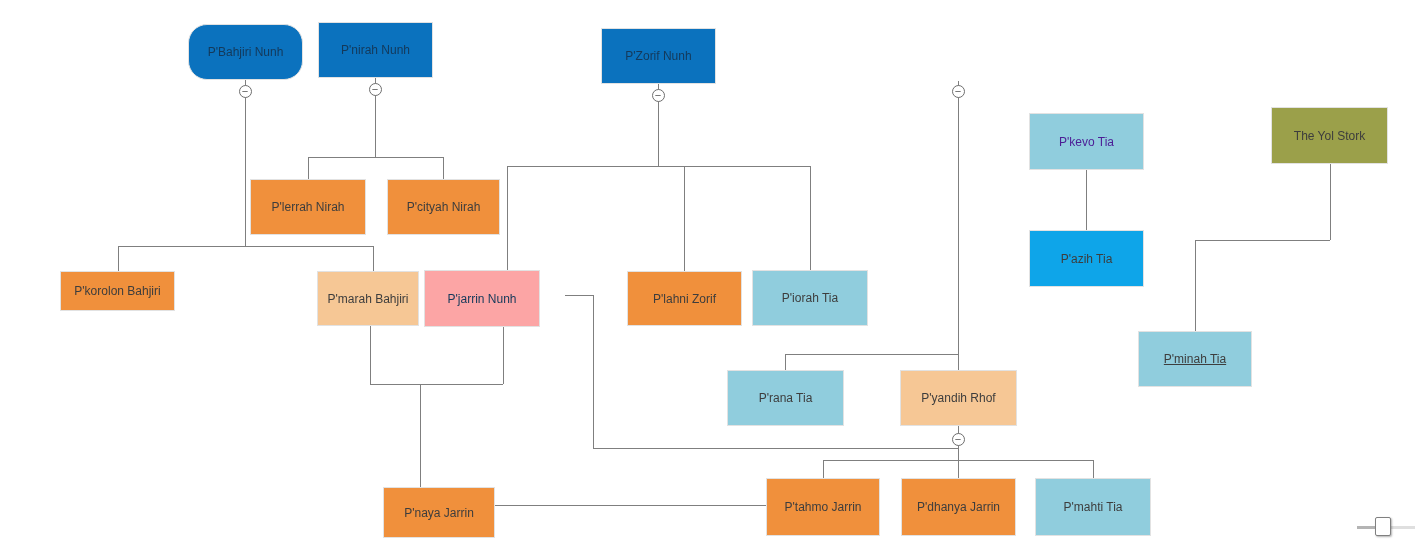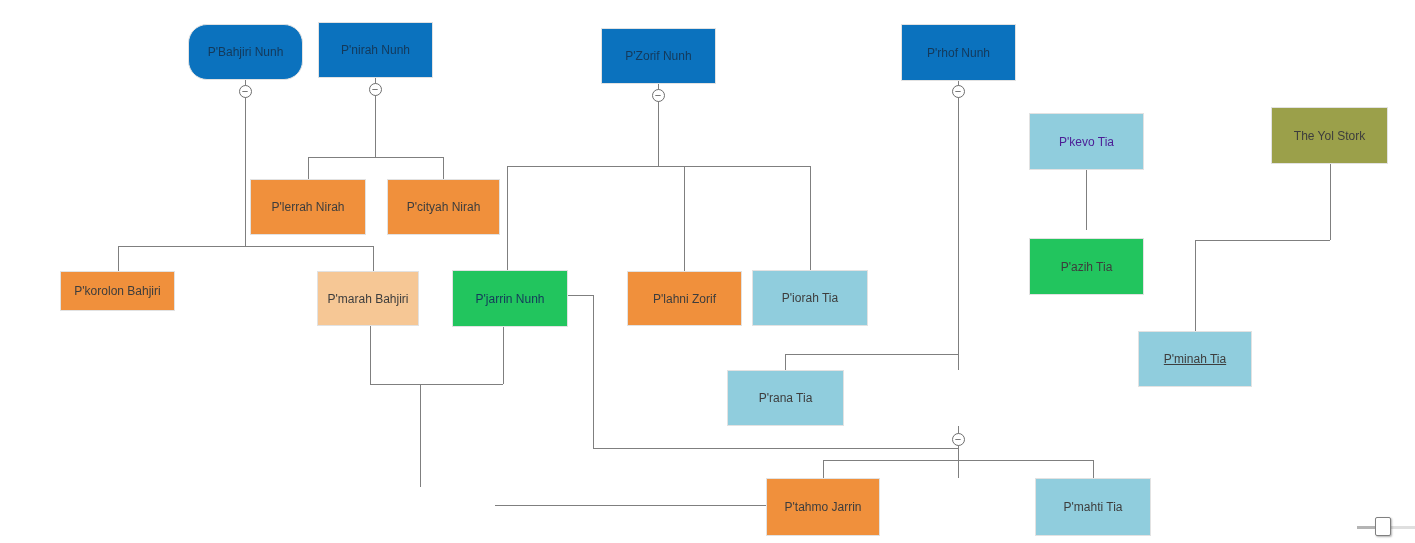--- a/index.html
+++ b/index.html
@@ -121,34 +121,36 @@
       <div class="connector" style="left: 823px; top: 460px; width: 270px; height: 1px; background: rgb(127, 127, 127);"></div>
       <div class="connector" style="left: 823px; top: 460px; width: 1px; height: 18px; background: rgb(127, 127, 127);"></div>
       <div class="connector" style="left: 958px; top: 460px; width: 1px; height: 18px; background: rgb(127, 127, 127);"></div>
       <div class="connector" style="left: 1093px; top: 460px; width: 1px; height: 18px; background: rgb(127, 127, 127);"></div>
       <div class="connector" style="left: 495px; top: 505px; width: 271px; height: 1px; background: rgb(127, 127, 127);"></div>
     </div>
   <div id="nodes-layer" class="layer">
       <div class="node" style="left: 188px; top: 24px; width: 115px; height: 56px; background: rgb(11, 114, 190); border-color: rgb(226, 226, 226); color: rgb(20, 57, 90); border-radius: 19px;">P'Bahjiri Nunh</div>
       <div class="node" style="left: 318px; top: 22px; width: 115px; height: 56px; background: rgb(11, 114, 190); border-color: rgb(226, 226, 226); color: rgb(20, 57, 90);">P'nirah Nunh</div>
       <div class="node" style="left: 601px; top: 28px; width: 115px; height: 56px; background: rgb(11, 114, 190); border-color: rgb(226, 226, 226); color: rgb(20, 57, 90);">P'Zorif Nunh</div>
-      <div class="node" style="left: 901px; top: 24px; width: 115px; height: 57px; background: rgb(11, 114, 190); border-color: rgb(226, 226, 226); color: rgb(20, 57, 90);">P'rhof Nunh</div>
       <div class="node" style="left: 1029px; top: 113px; width: 115px; height: 57px; background: rgb(144, 205, 221); border-color: rgb(226, 226, 226); color: #4c1d95;">P'kevo Tia</div>
       <div class="node" style="left: 1271px; top: 107px; width: 117px; height: 57px; background: rgb(155, 160, 74); border-color: rgb(226, 226, 226); color: rgb(61, 61, 61);">The Yol Stork</div>
       <div class="node" style="left: 250px; top: 179px; width: 116px; height: 56px; background: rgb(240, 144, 60); border-color: rgb(226, 226, 226); color: rgb(61, 61, 61);">P'lerrah Nirah</div>
       <div class="node" style="left: 387px; top: 179px; width: 113px; height: 56px; background: rgb(240, 144, 60); border-color: rgb(226, 226, 226); color: rgb(61, 61, 61);">P'cityah Nirah</div>
       <div class="node" style="left: 60px; top: 271px; width: 115px; height: 40px; background: rgb(240, 144, 60); border-color: rgb(226, 226, 226); color: rgb(61, 61, 61);">P'korolon Bahjiri</div>
       <div class="node" style="left: 317px; top: 271px; width: 102px; height: 55px; background: rgb(246, 199, 149); border-color: rgb(226, 226, 226); color: rgb(61, 61, 61);">P'marah Bahjiri</div>
-      <div class="node" style="left: 452px; top: 270px; width: 116px; height: 57px; background: #22c55e; border-color: rgb(226, 226, 226); color: rgb(20, 57, 90);">P'jarrin Nunh</div>
+      <div class="node" style="left: 424px; top: 270px; width: 116px; height: 57px; background: #fca5a5; border-color: rgb(226, 226, 226); color: rgb(20, 57, 90);">P'jarrin Nunh</div>
       <div class="node" style="left: 627px; top: 271px; width: 115px; height: 55px; background: rgb(240, 144, 60); border-color: rgb(226, 226, 226); color: rgb(61, 61, 61);">P'lahni Zorif</div>
       <div class="node" style="left: 752px; top: 270px; width: 116px; height: 56px; background: rgb(144, 205, 221); border-color: rgb(226, 226, 226); color: rgb(61, 61, 61);">P'iorah Tia</div>
-      <div class="node" style="left: 1029px; top: 230px; width: 115px; height: 57px; background: #22c55e; border-color: rgb(226, 226, 226); color: rgb(61, 61, 61); margin-top: 8px;">P'azih Tia</div>
+      <div class="node" style="left: 1029px; top: 230px; width: 115px; height: 57px; background: #0ea5e9; border-color: rgb(226, 226, 226); color: rgb(61, 61, 61);">P'azih Tia</div>
       <div class="node" style="left: 1138px; top: 331px; width: 114px; height: 56px; background: rgb(144, 205, 221); border-color: rgb(226, 226, 226); color: rgb(61, 61, 61); text-decoration: underline;">P'minah Tia</div>
       <div class="node" style="left: 727px; top: 370px; width: 117px; height: 56px; background: rgb(144, 205, 221); border-color: rgb(226, 226, 226); color: rgb(61, 61, 61);">P'rana Tia</div>
+      <div class="node" style="left: 900px; top: 370px; width: 117px; height: 56px; background: rgb(246, 199, 149); border-color: rgb(226, 226, 226); color: rgb(61, 61, 61);">P'yandih Rhof</div>
+      <div class="node" style="left: 383px; top: 487px; width: 112px; height: 51px; background: rgb(240, 144, 60); border-color: rgb(226, 226, 226); color: rgb(61, 61, 61);">P'naya Jarrin</div>
       <div class="node" style="left: 766px; top: 478px; width: 114px; height: 58px; background: rgb(240, 144, 60); border-color: rgb(226, 226, 226); color: rgb(61, 61, 61); text-align: center;">P'tahmo Jarrin</div>
+      <div class="node" style="left: 901px; top: 478px; width: 115px; height: 58px; background: rgb(240, 144, 60); border-color: rgb(226, 226, 226); color: rgb(61, 61, 61);">P'dhanya Jarrin</div>
       <div class="node" style="left: 1035px; top: 478px; width: 116px; height: 58px; background: rgb(144, 205, 221); border-color: rgb(226, 226, 226); color: rgb(61, 61, 61);">P'mahti Tia</div>
     </div>
   <div id="controls-layer" class="layer">
       <div class="collapse-btn" style="left: 238.5px; top: 84.5px;">−</div>
       <div class="collapse-btn" style="left: 368.5px; top: 82.5px;">−</div>
       <div class="collapse-btn" style="left: 651.5px; top: 88.5px;">−</div>
       <div class="collapse-btn" style="left: 951.5px; top: 84.5px;">−</div>
       <div class="collapse-btn" style="left: 951.5px; top: 432.5px;">−</div>
     </div>
 

